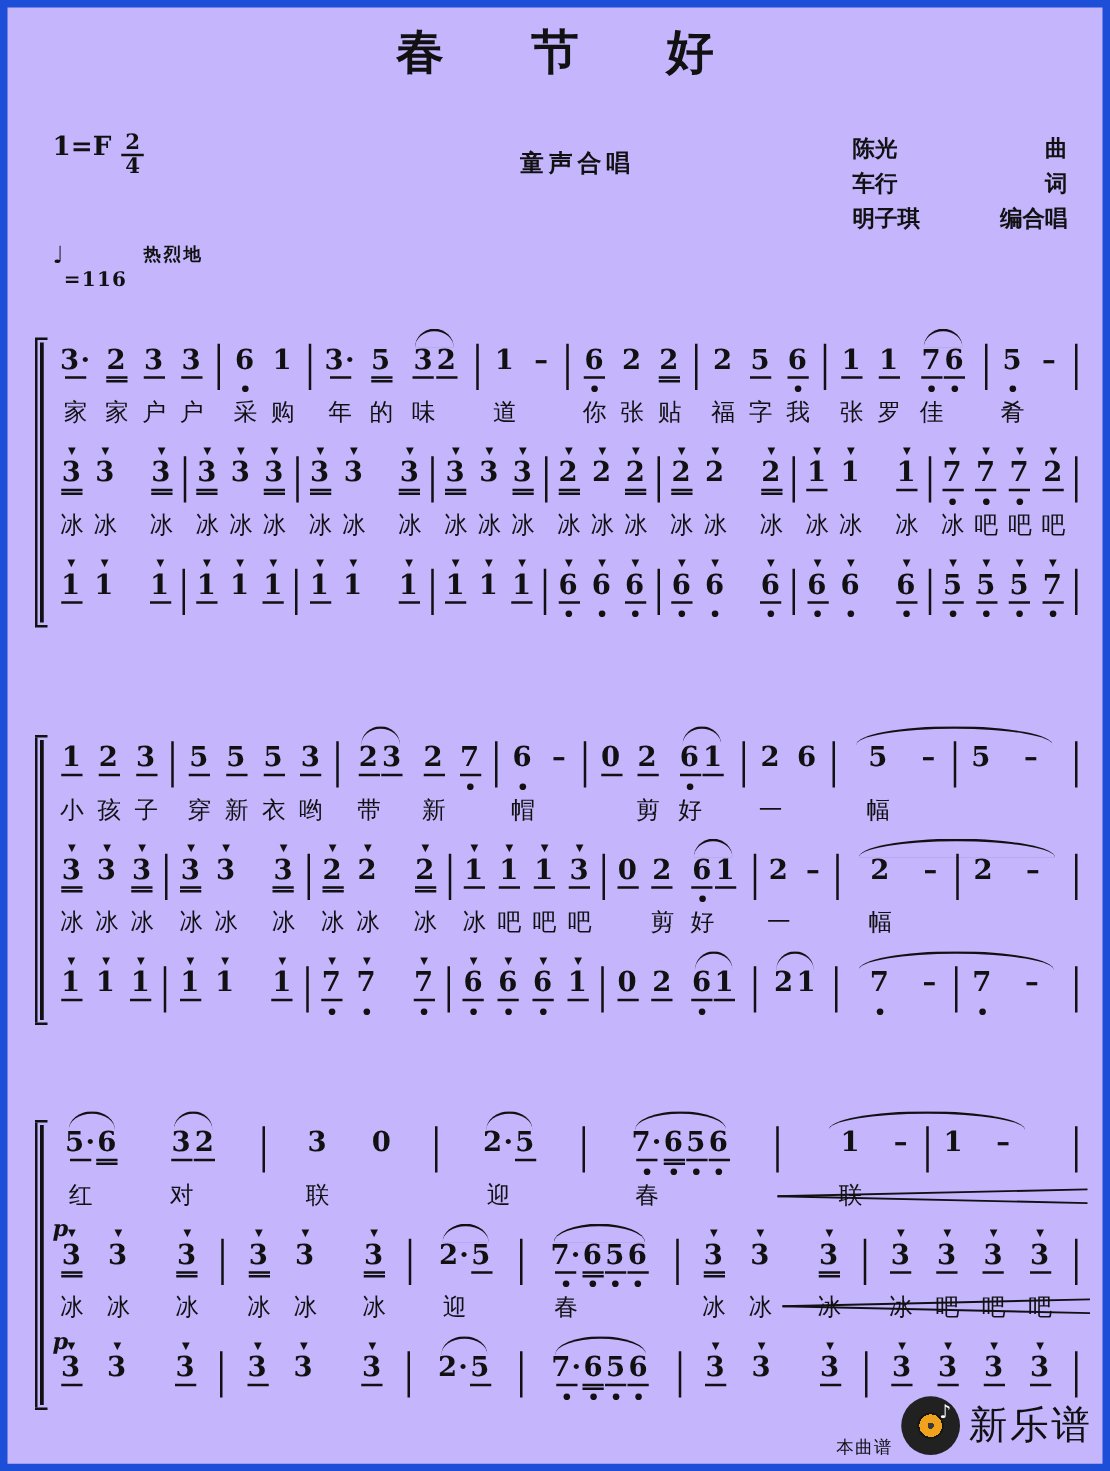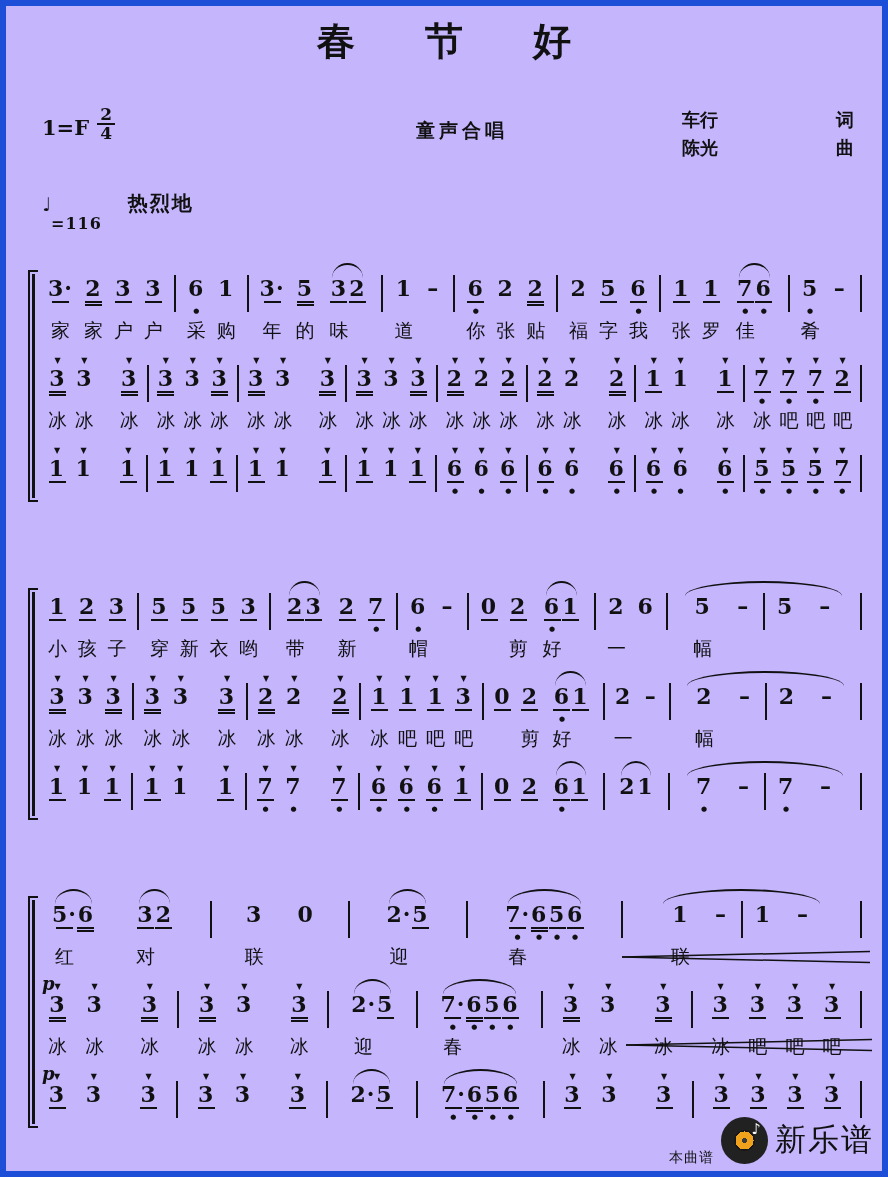--- a/index.html
+++ b/index.html
@@ -3,33 +3,33 @@
 <meta charset="utf-8">
 <style>
   html,body{margin:0;padding:0;background:#e8e8e8;}
   .page{position:relative;width:888px;height:1177px;background:#c4b5fd;margin:0 auto;
         border:6px solid #1d4ed8;box-sizing:border-box;overflow:hidden;
         font-family:"DejaVu Serif","Liberation Serif",serif;color:#111;}
 
   
   .title{position:absolute;top:10px;left:0;right:0;text-align:center;
          font-size:38px;font-weight:700;letter-spacing:70px;text-indent:70px;}
-  .keytime{position:absolute;left:36px;top:98px;display:flex;align-items:flex-end;gap:8px;}
+  .keytime{position:absolute;left:36px;top:98px;display:flex;align-items:flex-start;gap:8px;}
   .keylabel{font-size:21px;font-weight:700;font-family:"DejaVu Serif",serif;}
   .frac{display:inline-flex;flex-direction:column;align-items:center;position:relative;top:2px;}
   .frac b{font-size:17px;line-height:17px;font-weight:700;padding:0 3px;}
   .frac b.num{border-bottom:2px solid #111;}
   .ensemble{position:absolute;top:112px;left:0;right:0;text-align:center;
             font-size:19px;font-weight:700;letter-spacing:4px;margin-left:36px;}
   .credits{position:absolute;right:28px;top:100px;width:172px;font-size:18px;font-weight:700;}
   .credrow{display:flex;justify-content:space-between;line-height:28px;}
   .tempo{position:absolute;left:36px;top:168px;display:flex;align-items:center;font-weight:700;}
   .tnote{font-size:19px;}
   .teq{font-size:16px;letter-spacing:1px;margin-top:40px;}
-  .texp{font-size:20px;margin-left:26px;letter-spacing:2px;}
+  .texp{font-size:14px;margin-left:13px;letter-spacing:2px;}
 
   
   .system{position:absolute;left:26px;right:20px;}
   .system1{top:258px;}
   .system2{top:576px;}
   .system3{top:884px;}
 
   .bracket{position:absolute;left:-4px;top:6px;bottom:8px;width:10px;
            border-top:2.5px solid #111;border-bottom:2.5px solid #111;}
   .bracket::before{content:"";position:absolute;left:0;top:0;bottom:0;width:1.8px;background:#111;}
@@ -84,26 +84,30 @@
     <span class="frac">
       <b class="num">2</b>
       <b class="den">4</b>
     </span>
   </div>
 
   <div class="ensemble">童声合唱</div>
 
   <div class="credits">
     <div class="credrow">
+      <span>陈光</span>
+      <span>曲</span>
+    </div>
+    <div class="credrow">
       <span>车行</span>
       <span>词</span>
     </div>
     <div class="credrow">
-      <span>陈光</span>
-      <span>曲</span>
+      <span>明子琪</span>
+      <span>编合唱</span>
     </div>
   </div>
 
   <div class="tempo">
     <span class="tnote">♩</span>
     <span class="teq">=116</span>
     <span class="texp">热烈地</span>
   </div>
 
   <div class="system system1" id="sys0">

